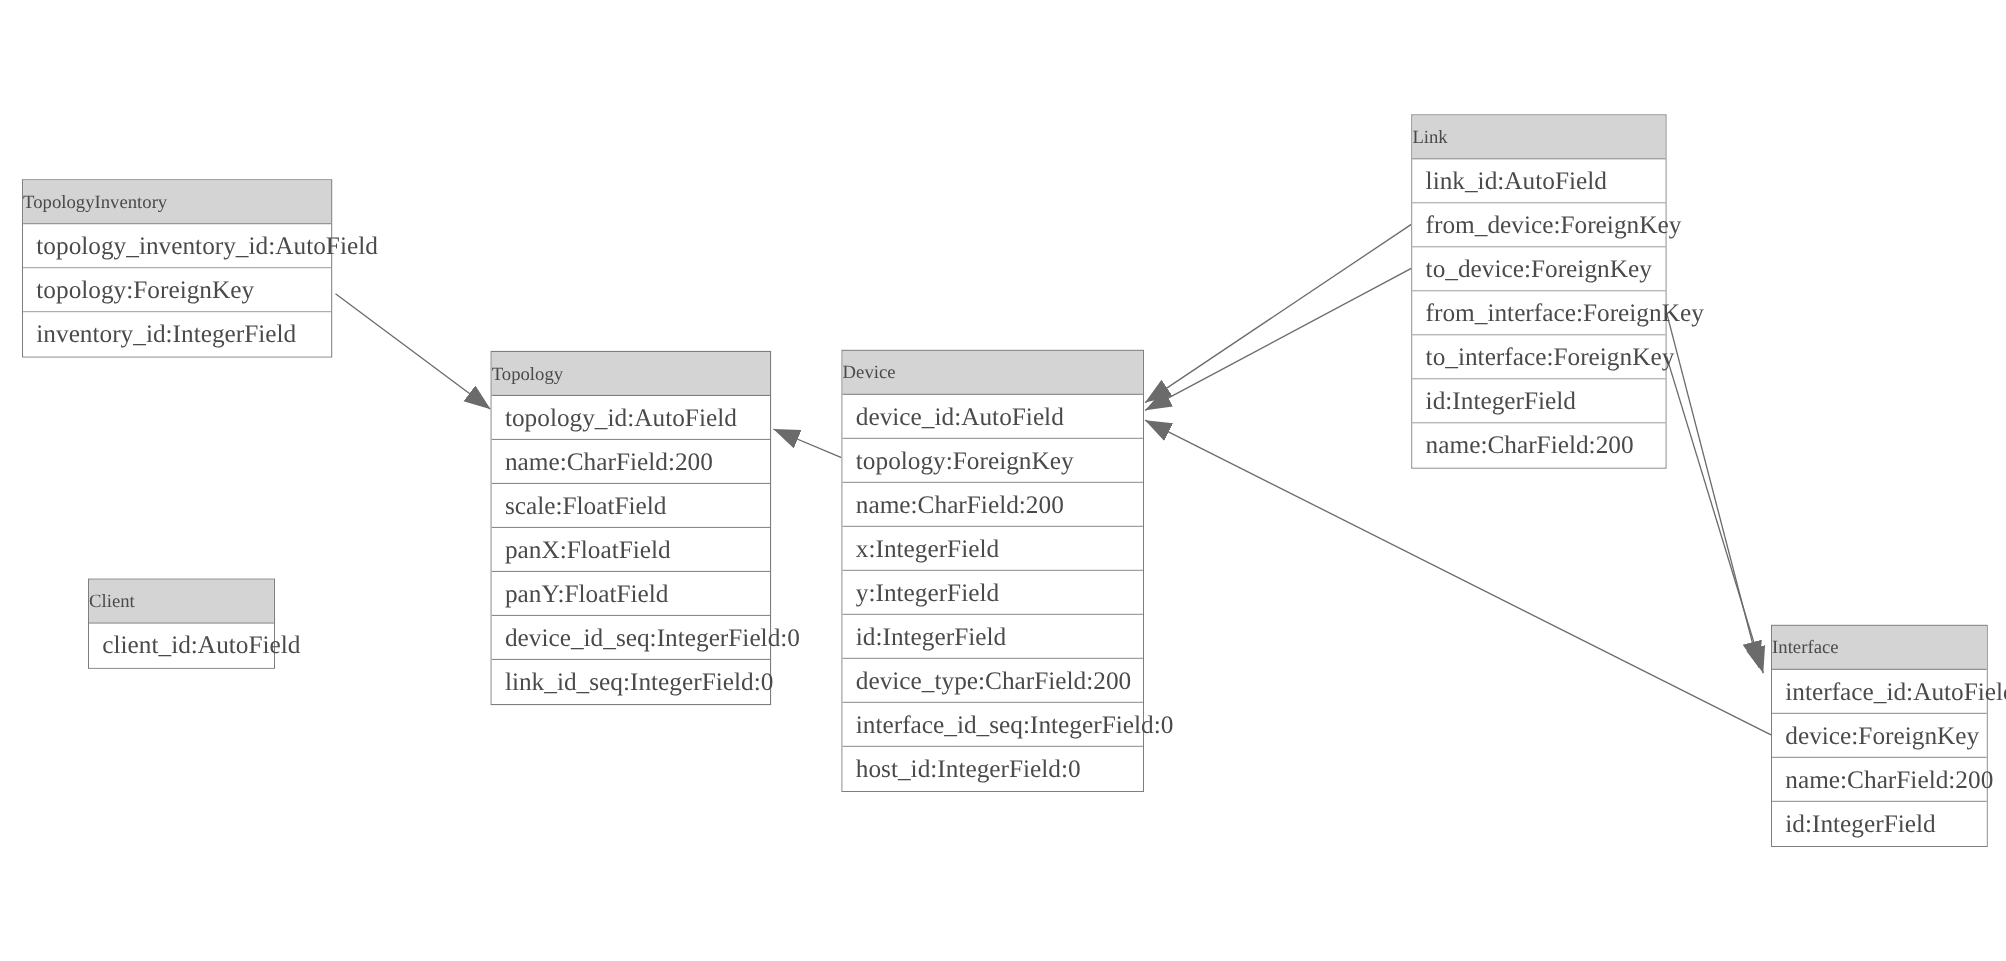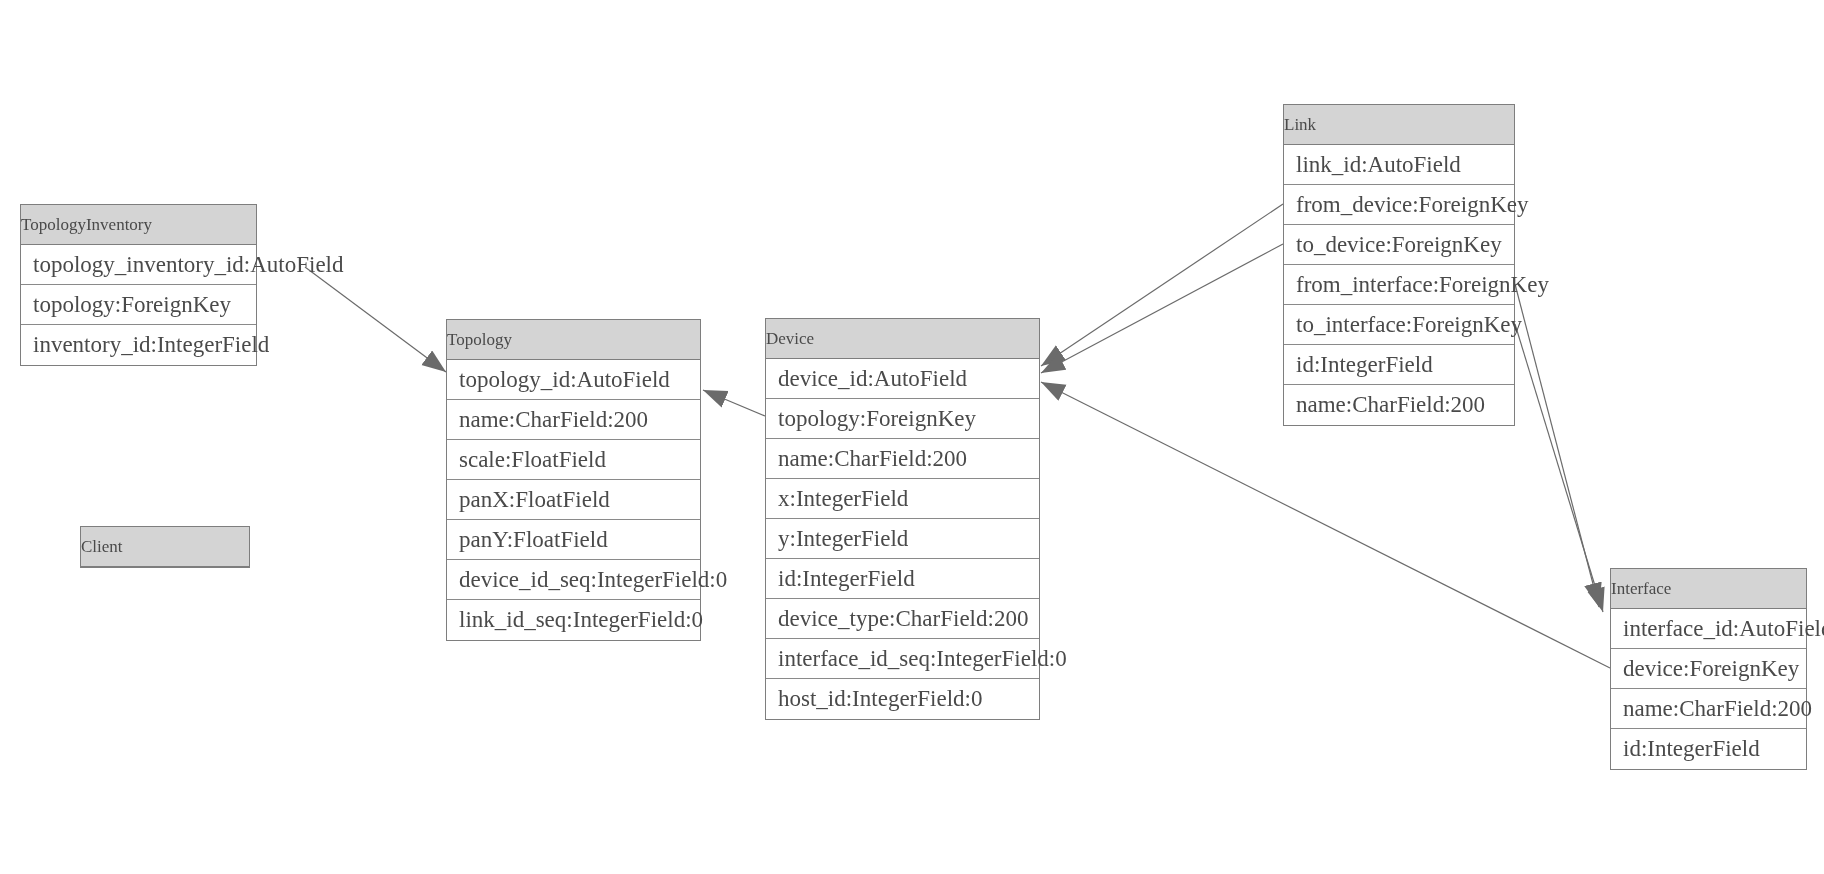--- a/index.html
+++ b/index.html
@@ -65,40 +65,41 @@
     </defs>
     <line x1="305" y1="267" x2="446" y2="372" stroke="#6b6b6b" stroke-width="1.2" marker-end="url(#arrow)"></line>
     <line x1="765" y1="416" x2="703" y2="390" stroke="#6b6b6b" stroke-width="1.2" marker-end="url(#arrow)"></line>
     <line x1="1283" y1="204" x2="1041" y2="366" stroke="#6b6b6b" stroke-width="1.2" marker-end="url(#arrow)"></line>
     <line x1="1283" y1="244" x2="1041" y2="373" stroke="#6b6b6b" stroke-width="1.2" marker-end="url(#arrow)"></line>
     <line x1="1610" y1="668" x2="1041" y2="382" stroke="#6b6b6b" stroke-width="1.2" marker-end="url(#arrow)"></line>
     <line x1="1515" y1="284" x2="1599" y2="607" stroke="#6b6b6b" stroke-width="1.2" marker-end="url(#arrow)"></line>
     <line x1="1515" y1="324" x2="1603" y2="612" stroke="#6b6b6b" stroke-width="1.2" marker-end="url(#arrow)"></line>
   </svg>
 
-  <div class="entity" style="left:20px; top:163px; width:237px;margin-top:41px;">
+  <div class="entity" style="left:20px; top:163px; width:282px;">
     <div class="hdr">TopologyInventory</div>
     <div class="row">topology_inventory_id:AutoField</div>
     <div class="row">topology:ForeignKey</div>
     <div class="row">inventory_id:IntegerField</div>
   </div>
 
   <div class="entity" style="left:446px; top:319px; width:255px;">
     <div class="hdr">Topology</div>
     <div class="row">topology_id:AutoField</div>
     <div class="row">name:CharField:200</div>
     <div class="row">scale:FloatField</div>
     <div class="row">panX:FloatField</div>
     <div class="row">panY:FloatField</div>
     <div class="row">device_id_seq:IntegerField:0</div>
     <div class="row">link_id_seq:IntegerField:0</div>
   </div>
 
   <div class="entity" style="left:80px; top:526px; width:170px;">
     <div class="hdr">Client</div>
+    <div class="row">client_id:AutoField</div>
   </div>
 
   <div class="entity" style="left:765px; top:318px; width:275px;">
     <div class="hdr">Device</div>
     <div class="row">device_id:AutoField</div>
     <div class="row">topology:ForeignKey</div>
     <div class="row">name:CharField:200</div>
     <div class="row">x:IntegerField</div>
     <div class="row">y:IntegerField</div>
     <div class="row">id:IntegerField</div>

